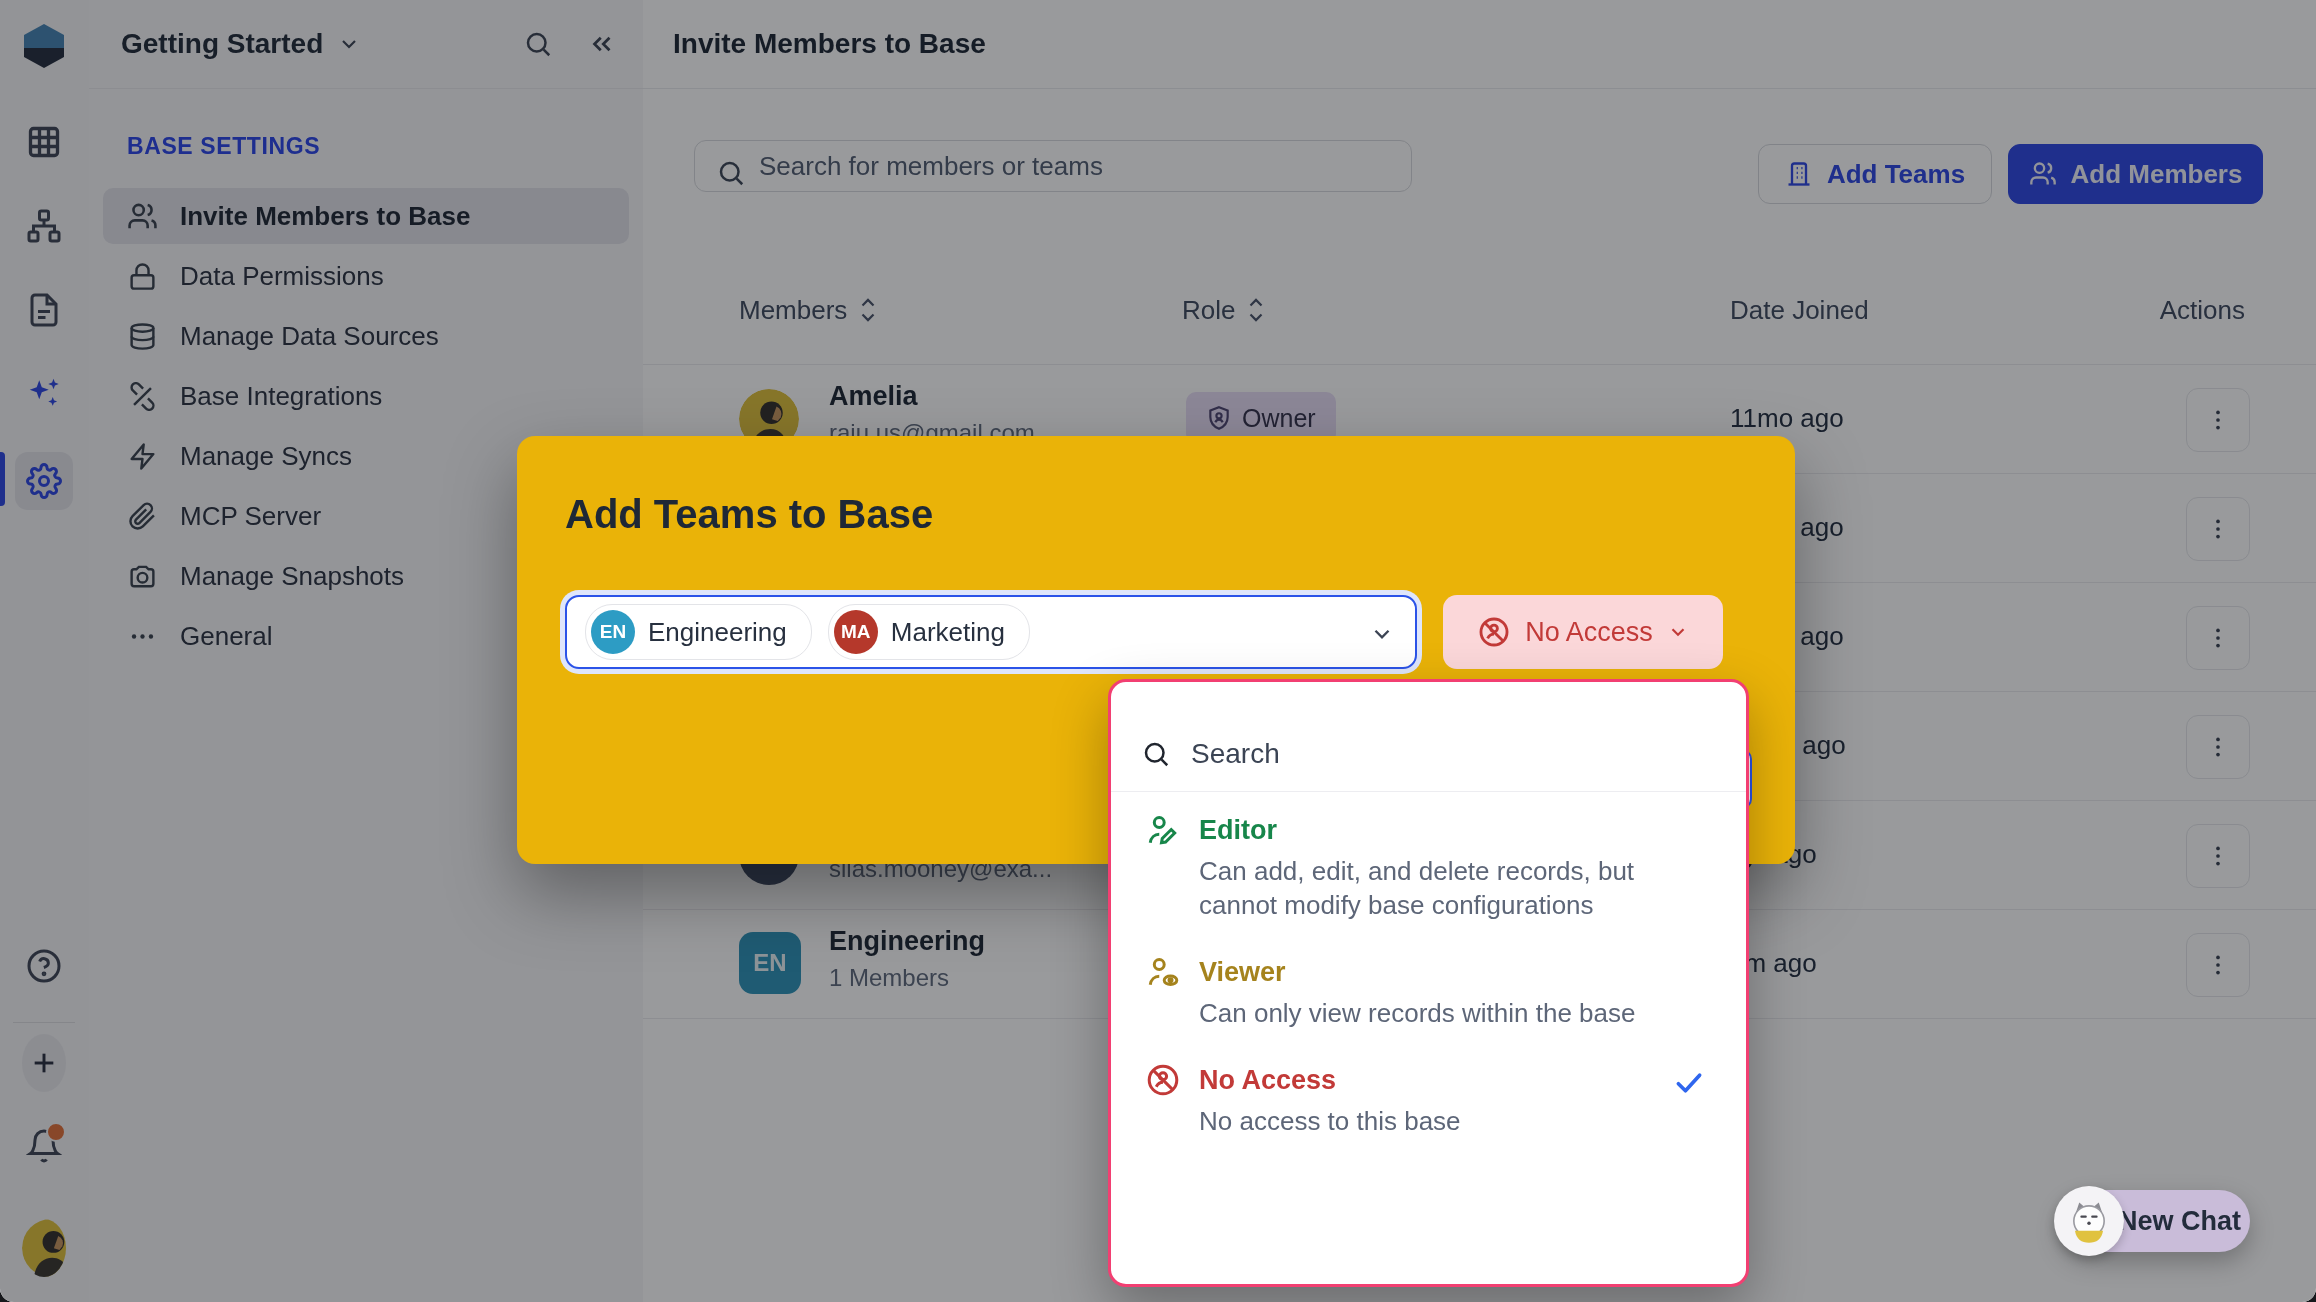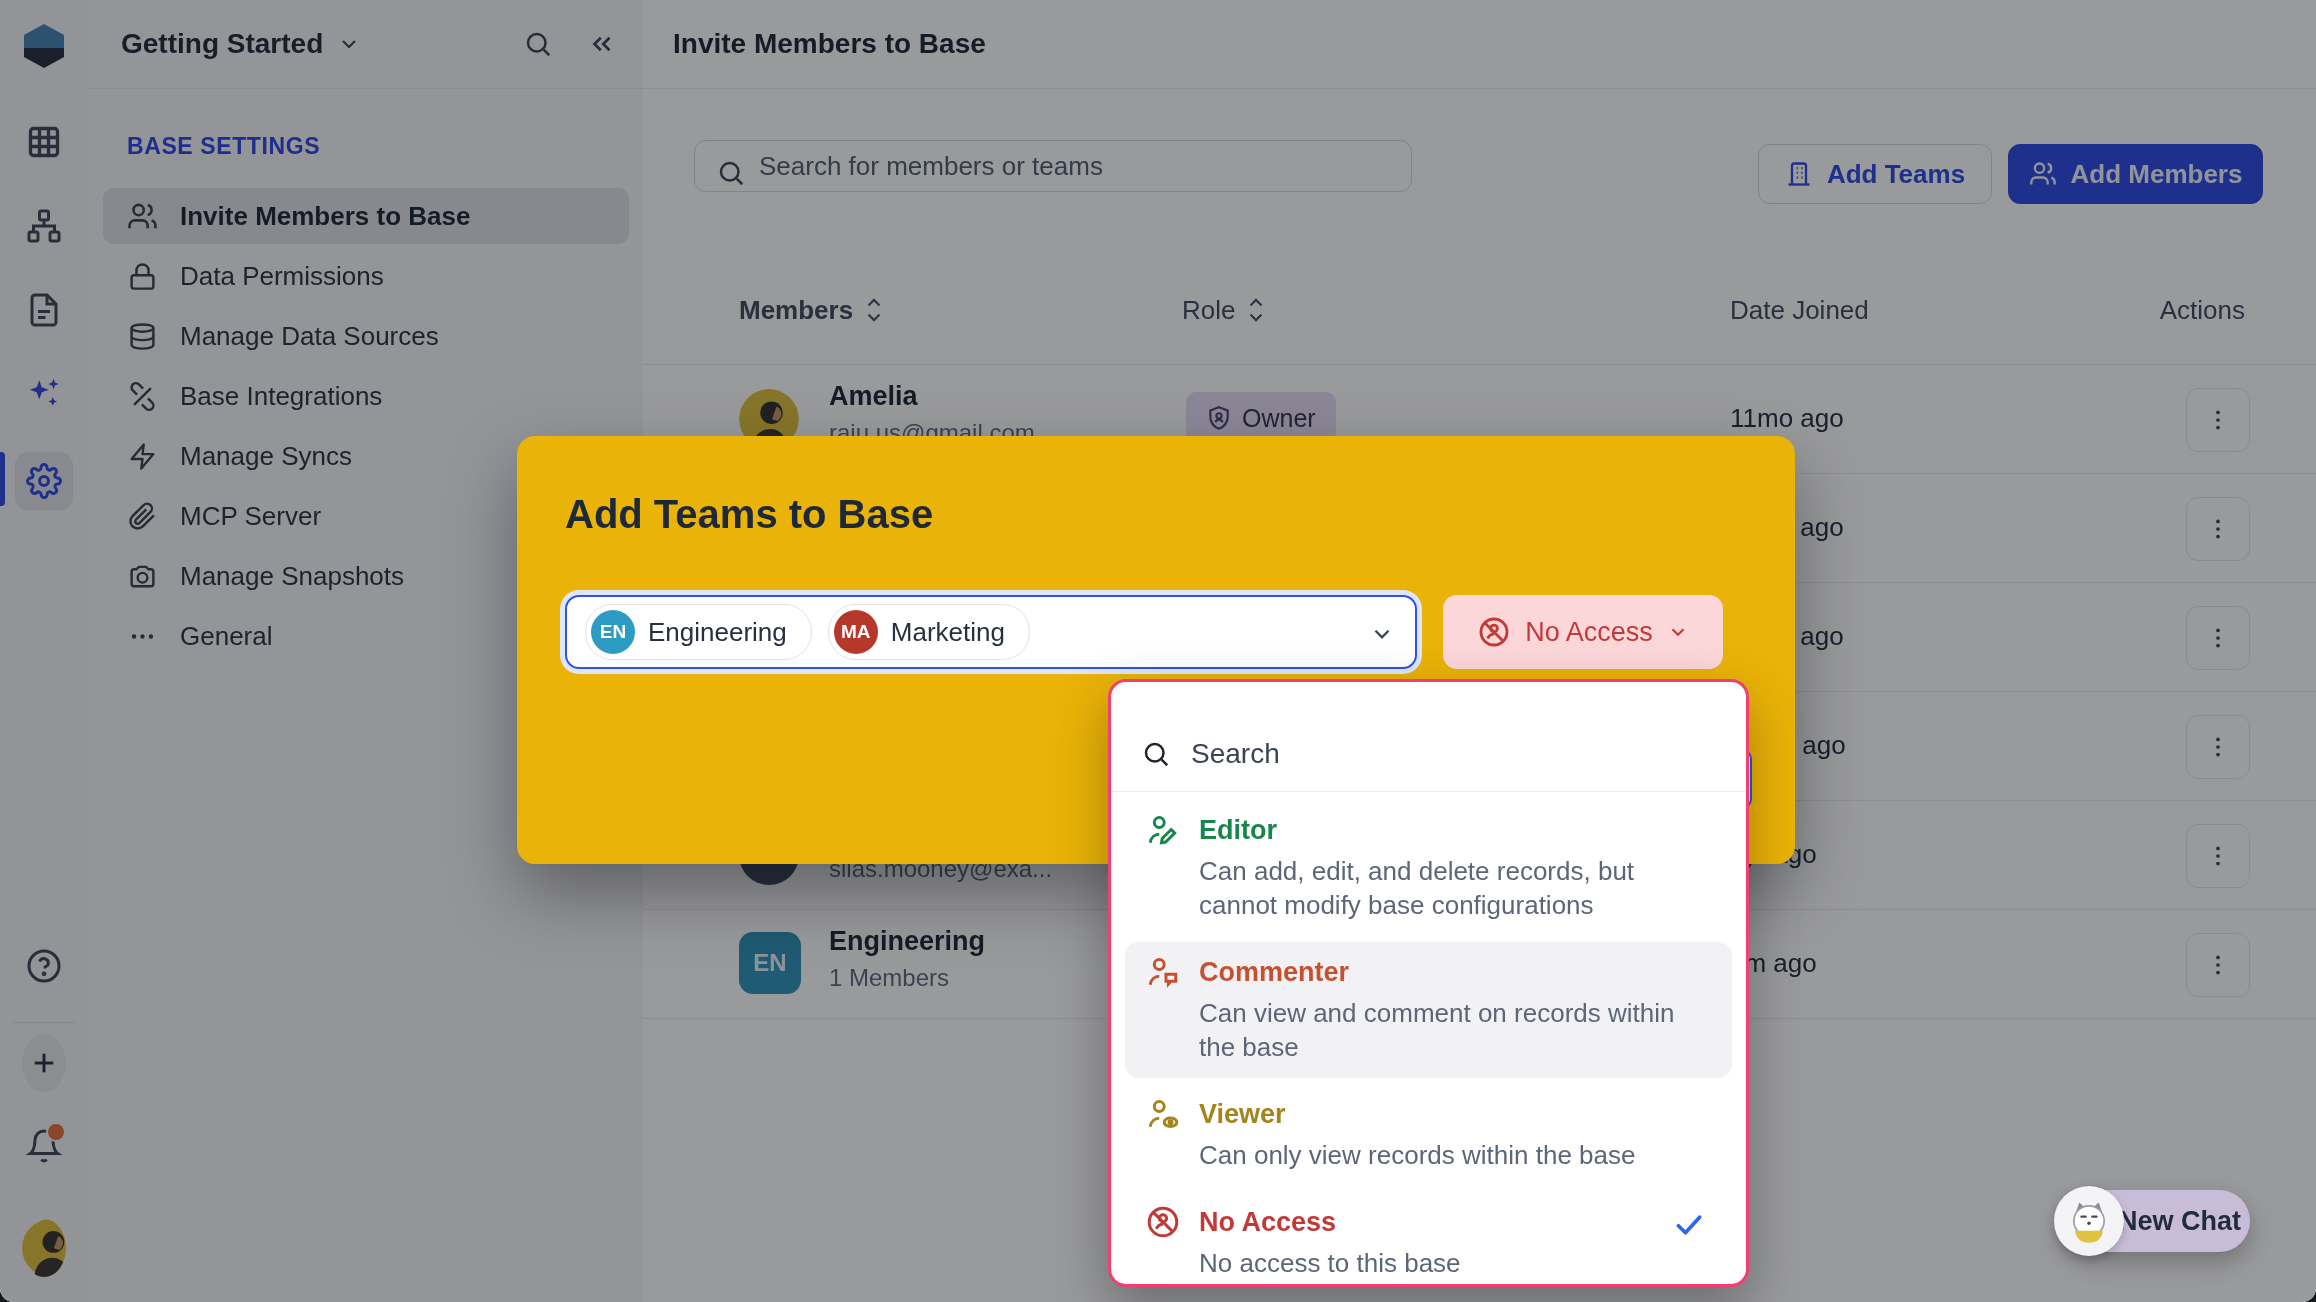--- a/index.html
+++ b/index.html
@@ -316,21 +316,21 @@
           <svg width="28" height="28" viewBox="0 0 24 24" fill="none" stroke="currentColor" stroke-width="2">
             <path d="M16 21v-2a4 4 0 0 0-4-4H6a4 4 0 0 0-4 4v2"></path>
             <circle cx="9" cy="7" r="4"></circle>
             <path d="M22 21v-2a4 4 0 0 0-3-3.87"></path>
             <path d="M16 3.13a4 4 0 0 1 0 7.75"></path>
           </svg>
         </span>
       <span>Add Members</span>
     </div>
 
-    <div class="th" style="left:96px;font-weight:bold;">
+    <div class="th" style="left:96px;">
       <span>Members</span>
       <span class="sort-ico ico">
           <svg width="22" height="26" viewBox="0 0 24 28" fill="none" stroke="currentColor" stroke-width="2.4">
             <polyline points="6 9 12 3 18 9"></polyline>
             <polyline points="6 19 12 25 18 19"></polyline>
           </svg>
         </span>
     </div>
     <div class="th" style="left:539px;">
       <span>Role</span>
@@ -536,33 +536,20 @@
                 <circle cx="9.5" cy="7" r="3.3"></circle>
                 <path d="M3.5 20.5c.5-3.6 2.9-5.6 6-5.6"></path>
                 <path d="M13.8 20l6-6-2.3-2.3-6 6-.5 2.8z"></path>
               </svg>
           </span>
           <span class="opt-title c-editor">Editor</span>
         </div>
         <div class="opt-desc">Can add, edit, and delete records, but cannot modify base configurations</div>
       </div>
 
-      <div class="opt highlight">
-        <div class="opt-row">
-          <span class="opt-ic c-commenter ico">
-            <svg width="36" height="36" viewBox="0 0 24 24" fill="none" stroke="currentColor" stroke-width="2">
-                <circle cx="9.5" cy="7" r="3.3"></circle>
-                <path d="M3.5 20.5c.5-3.6 2.9-5.6 6-5.6"></path>
-                <path d="M14 13.5h6.5v4.6h-3.2l-1.7 1.9v-1.9H14z"></path>
-              </svg>
-          </span>
-          <span class="opt-title c-commenter">Commenter</span>
-        </div>
-        <div class="opt-desc">Can view and comment on records within the base</div>
-      </div>
 
       <div class="opt">
         <div class="opt-row">
           <span class="opt-ic c-viewer ico">
             <svg width="36" height="36" viewBox="0 0 24 24" fill="none" stroke="currentColor" stroke-width="2">
                 <circle cx="9.5" cy="7" r="3.3"></circle>
                 <path d="M3.5 20.5c.5-3.6 2.9-5.6 6-5.6"></path>
                 <ellipse cx="17" cy="17.5" rx="4.2" ry="2.8"></ellipse>
                 <circle cx="17" cy="17.5" r="1" fill="currentColor"></circle>
               </svg>

